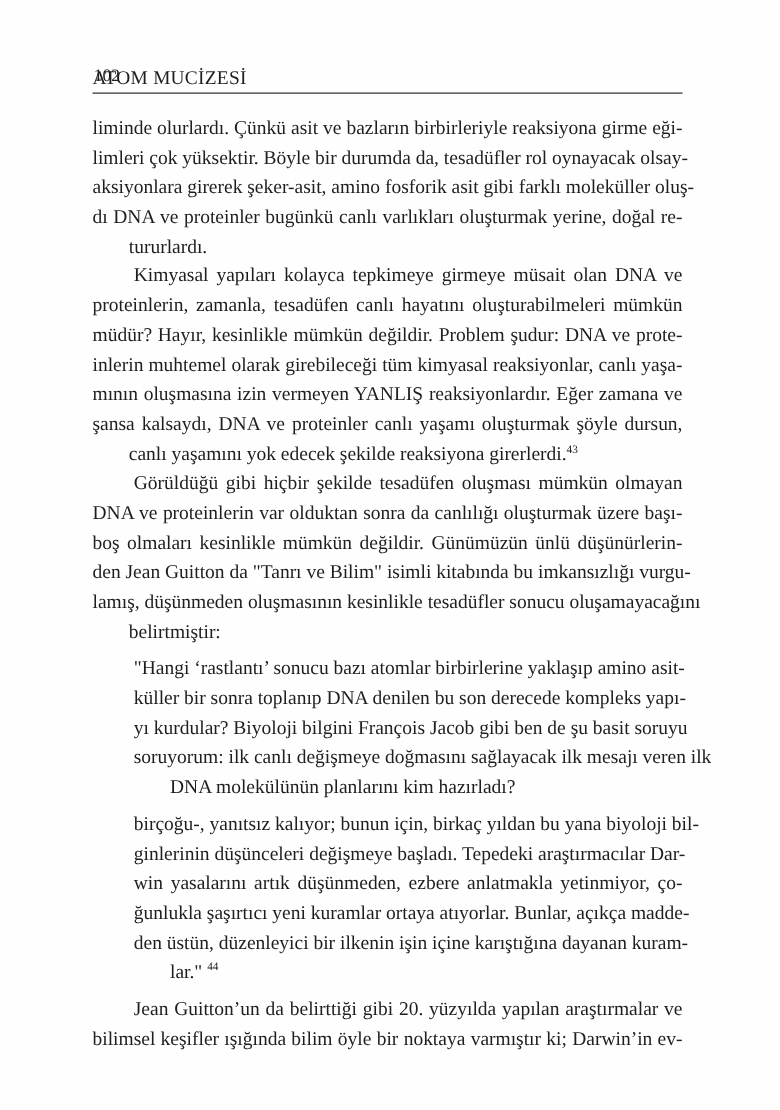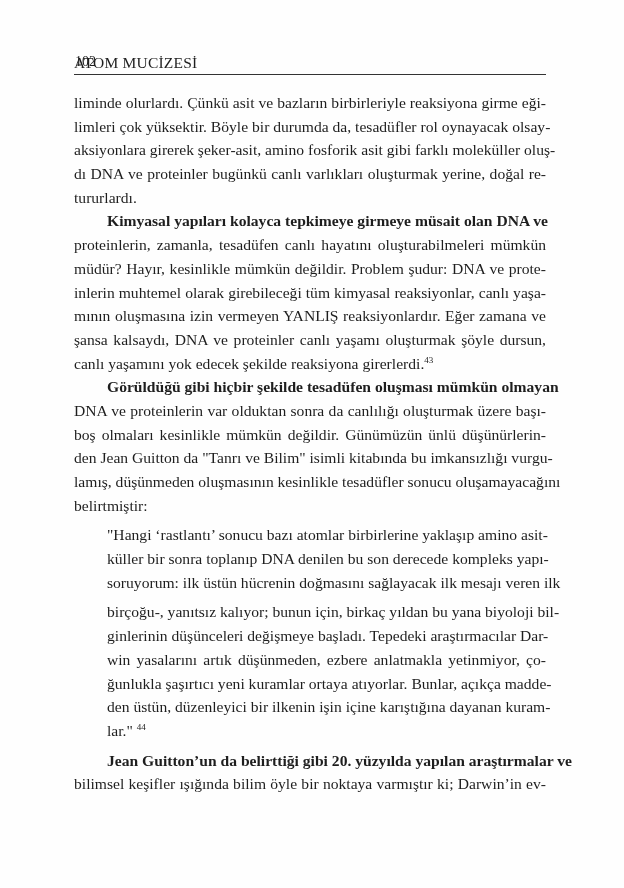--- a/index.html
+++ b/index.html
@@ -7,22 +7,22 @@
          font-family: "DejaVu Serif", "Liberation Serif", serif; color: #1e1e1e; }
   .page { position: absolute; left: 74px; top: 0; width: 472px; }
   .header { position: absolute; top: 50px; left: 0; width: 472px; height: 24px; }
   .page-num { position: absolute; left: 1px; top: 4px; font-family: "Liberation Serif", serif; font-size: 14px; }
   .running-title { position: absolute; left: 0; width: 472px; top: 4px; text-align: left;
                    font-family: "Liberation Serif", serif; font-size: 15.5px; letter-spacing: 0.2px; }
   .rule { position: absolute; left: 0; top: 74px; width: 472px; height: 0; border-top: 1.2px solid #333; }
   .body { position: absolute; top: 91px; left: 0; width: 472px; }
   .line { font-family: "Liberation Serif", serif; font-size: 15.6px; line-height: 23.7px; height: 23.7px;
           white-space: nowrap; text-align: justify; text-align-last: justify; }
-  .line.last { text-align-last: left; }
-  .indent { padding-left: 33px; font-weight: bold; }
+  .line.last { text-align-last: left; margin-left: 29px; }
+  .indent { padding-left: 33px; }
   .quote { margin-left: 33px; width: 439px; }
   .gap { height: 6px; }
   sup { font-size: 9px; vertical-align: 6px; line-height: 0; }
 </style>
 </head>
 <body>
 
 <div class="page">
   <div class="header">
     <span class="page-num">102</span>
@@ -57,21 +57,23 @@
       <div class="line">den Jean Guitton da "Tanrı ve Bilim" isimli kitabında bu imkansızlığı vurgu-</div>
       <div class="line">lamış, düşünmeden oluşmasının kesinlikle tesadüfler sonucu oluşamayacağını</div>
       <div class="line last">belirtmiştir:</div>
     </div>
 
     <div class="gap"></div>
 
     <div class="quote">
       <div class="line">"Hangi ‘rastlantı’ sonucu bazı atomlar birbirlerine yaklaşıp amino asit-</div>
       <div class="line">küller bir sonra toplanıp DNA denilen bu son derecede kompleks yapı-</div>
-      <div class="line">soruyorum: ilk üstün hücrenin doğmasını sağlayacak ilk mesajı veren ilk</div>
+      <div class="line">yı kurdular? Biyoloji bilgini François Jacob gibi ben de şu basit soruyu</div>
+      <div class="line">soruyorum: ilk canlı değişmeye doğmasını sağlayacak ilk mesajı veren ilk</div>
+      <div class="line last">DNA molekülünün planlarını kim hazırladı?</div>
     </div>
 
     <div class="gap"></div>
 
     <div class="quote">
       <div class="line">birçoğu-, yanıtsız kalıyor; bunun için, birkaç yıldan bu yana biyoloji bil-</div>
       <div class="line">ginlerinin düşünceleri değişmeye başladı. Tepedeki araştırmacılar Dar-</div>
       <div class="line">win yasalarını artık düşünmeden, ezbere anlatmakla yetinmiyor, ço-</div>
       <div class="line">ğunlukla şaşırtıcı yeni kuramlar ortaya atıyorlar. Bunlar, açıkça madde-</div>
       <div class="line">den üstün, düzenleyici bir ilkenin işin içine karıştığına dayanan kuram-</div>

